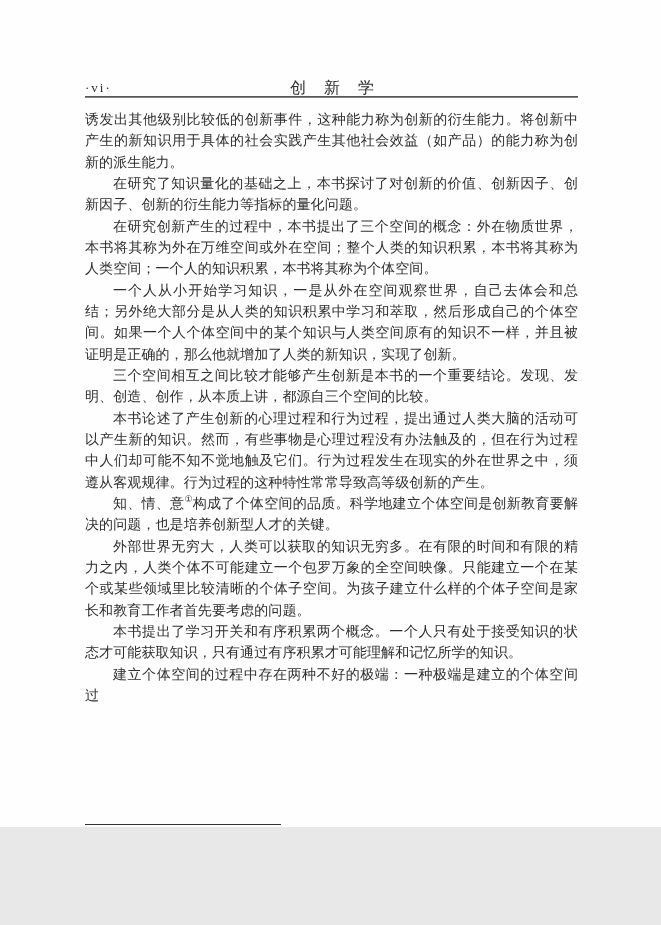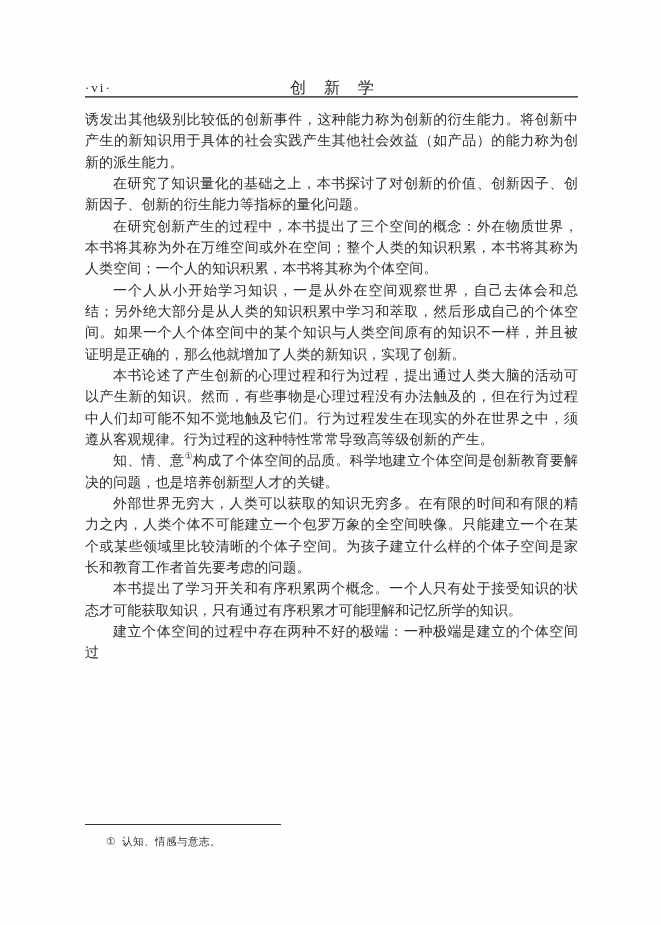--- a/index.html
+++ b/index.html
@@ -1,19 +1,19 @@
 <!DOCTYPE html>
 <html><head>
 <meta charset="utf-8">
 <style>
   html, body { margin: 0; padding: 0; background: #e8e8e8; }
   .page {
     position: relative;
     width: 661px;
-    height: 925px;
+    height: 827px;
     background: #fefefe;
     font-family: "Liberation Serif", "DejaVu Serif", serif;
     color: #2e2e2e;
     overflow: hidden;
   }
   .header {
     position: absolute;
     top: 78px;
     left: 85px;
     width: 493px;
@@ -92,20 +92,21 @@
     <span class="pagenum">·vi·</span>
     <span class="running-title">创 新 学</span>
   </div>
   <div class="header-rule"></div>
 
   <div class="body-text">
     <p class="no-indent">诱发出其他级别比较低的创新事件，这种能力称为创新的衍生能力。将创新中产生的新知识用于具体的社会实践产生其他社会效益（如产品）的能力称为创新的派生能力。</p>
     <p>在研究了知识量化的基础之上，本书探讨了对创新的价值、创新因子、创新因子、创新的衍生能力等指标的量化问题。</p>
     <p>在研究创新产生的过程中，本书提出了三个空间的概念：外在物质世界，本书将其称为外在万维空间或外在空间；整个人类的知识积累，本书将其称为人类空间；一个人的知识积累，本书将其称为个体空间。</p>
     <p>一个人从小开始学习知识，一是从外在空间观察世界，自己去体会和总结；另外绝大部分是从人类的知识积累中学习和萃取，然后形成自己的个体空间。如果一个人个体空间中的某个知识与人类空间原有的知识不一样，并且被证明是正确的，那么他就增加了人类的新知识，实现了创新。</p>
+    <p>三个空间相互之间比较才能够产生创新是本书的一个重要结论。发现、发明、创造、创作，从本质上讲，都源自三个空间的比较。</p>
     <p>本书论述了产生创新的心理过程和行为过程，提出通过人类大脑的活动可以产生新的知识。然而，有些事物是心理过程没有办法触及的，但在行为过程中人们却可能不知不觉地触及它们。行为过程发生在现实的外在世界之中，须遵从客观规律。行为过程的这种特性常常导致高等级创新的产生。</p>
     <p><span>知、情、意</span><sup class="fnref">①</sup><span>构成了个体空间的品质。科学地建立个体空间是创新教育要解决的问题，也是培养创新型人才的关键。</span></p>
     <p>外部世界无穷大，人类可以获取的知识无穷多。在有限的时间和有限的精力之内，人类个体不可能建立一个包罗万象的全空间映像。只能建立一个在某个或某些领域里比较清晰的个体子空间。为孩子建立什么样的个体子空间是家长和教育工作者首先要考虑的问题。</p>
     <p>本书提出了学习开关和有序积累两个概念。一个人只有处于接受知识的状态才可能获取知识，只有通过有序积累才可能理解和记忆所学的知识。</p>
     <p>建立个体空间的过程中存在两种不好的极端：一种极端是建立的个体空间过</p>
   </div>
 
   <div class="footnote-area">
     <div class="fn-rule"></div>
     <p class="fn-text"><span class="fn-marker">①</span><span>认知、情感与意志。</span></p>

